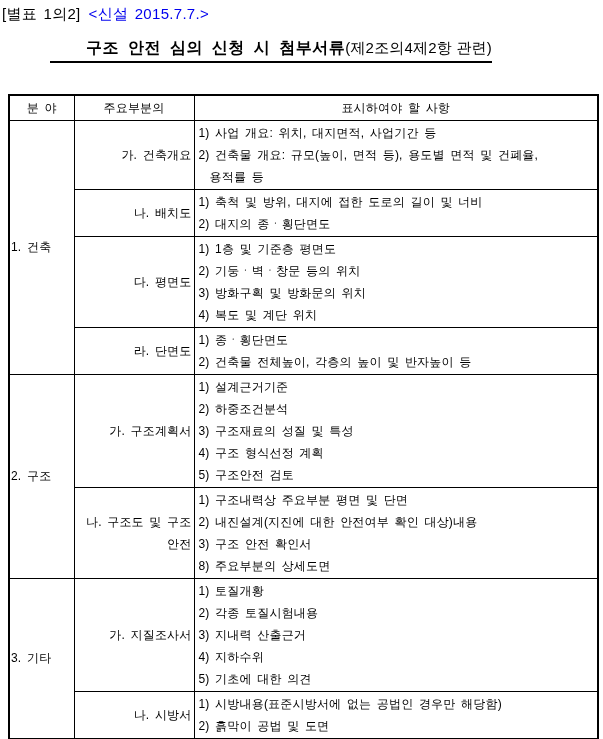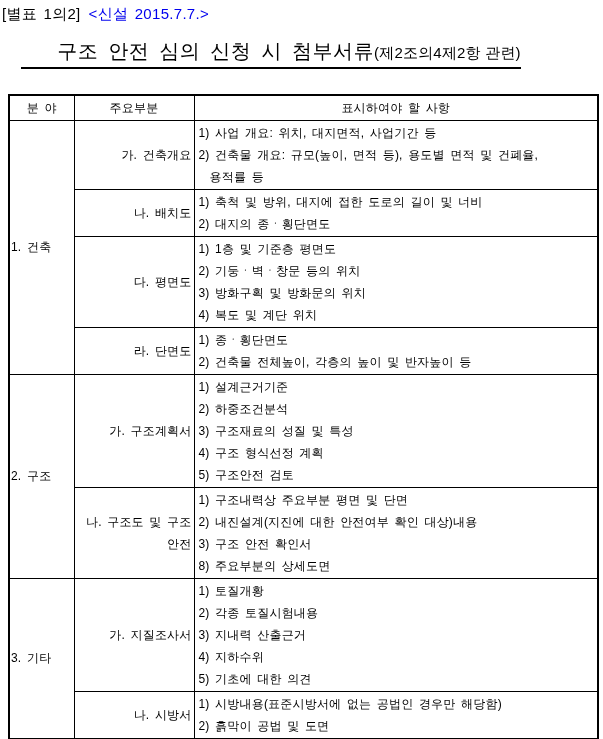--- a/index.html
+++ b/index.html
@@ -31,22 +31,22 @@
     text-align: center;
     margin-top: 14px;
     height: 24px;
   }
   .title-underline {
     display: inline-block;
     border-bottom: 2px solid #000;
     padding-bottom: 2px;
   }
   .title-main {
-    font-size: 20px;
-    font-weight: normal;
+    font-size: 16px;
+    font-weight: bold;
     letter-spacing: 0.5px;
     word-spacing: 4px;
     margin-left: 36px;
   }
   .title-sub {
     font-size: 15px;
     letter-spacing: 0.2px;
   }
   table.doc-table {
     border-collapse: collapse;
@@ -112,21 +112,21 @@
 
   <table class="doc-table">
     <colgroup>
       <col class="c1">
         <col class="c2">
         <col class="c3">
     </colgroup>
     <thead>
       <tr>
         <th>분 야</th>
-        <th>주요부분</th>
+        <th>주요부분의</th>
         <th>표시하여야 할 사항</th>
       </tr>
     </thead>
     <tbody id="table-body">
         <tr>
           <td class="cat" rowspan="4">1. 건축</td>
           <td class="doc">가. 건축개요</td>
           <td class="items">
             <div class="req-line">1) 사업 개요: 위치, 대지면적, 사업기간 등</div>
             <div class="req-line">2) 건축물 개요: 규모(높이, 면적 등), 용도별 면적 및 건폐율,</div>

